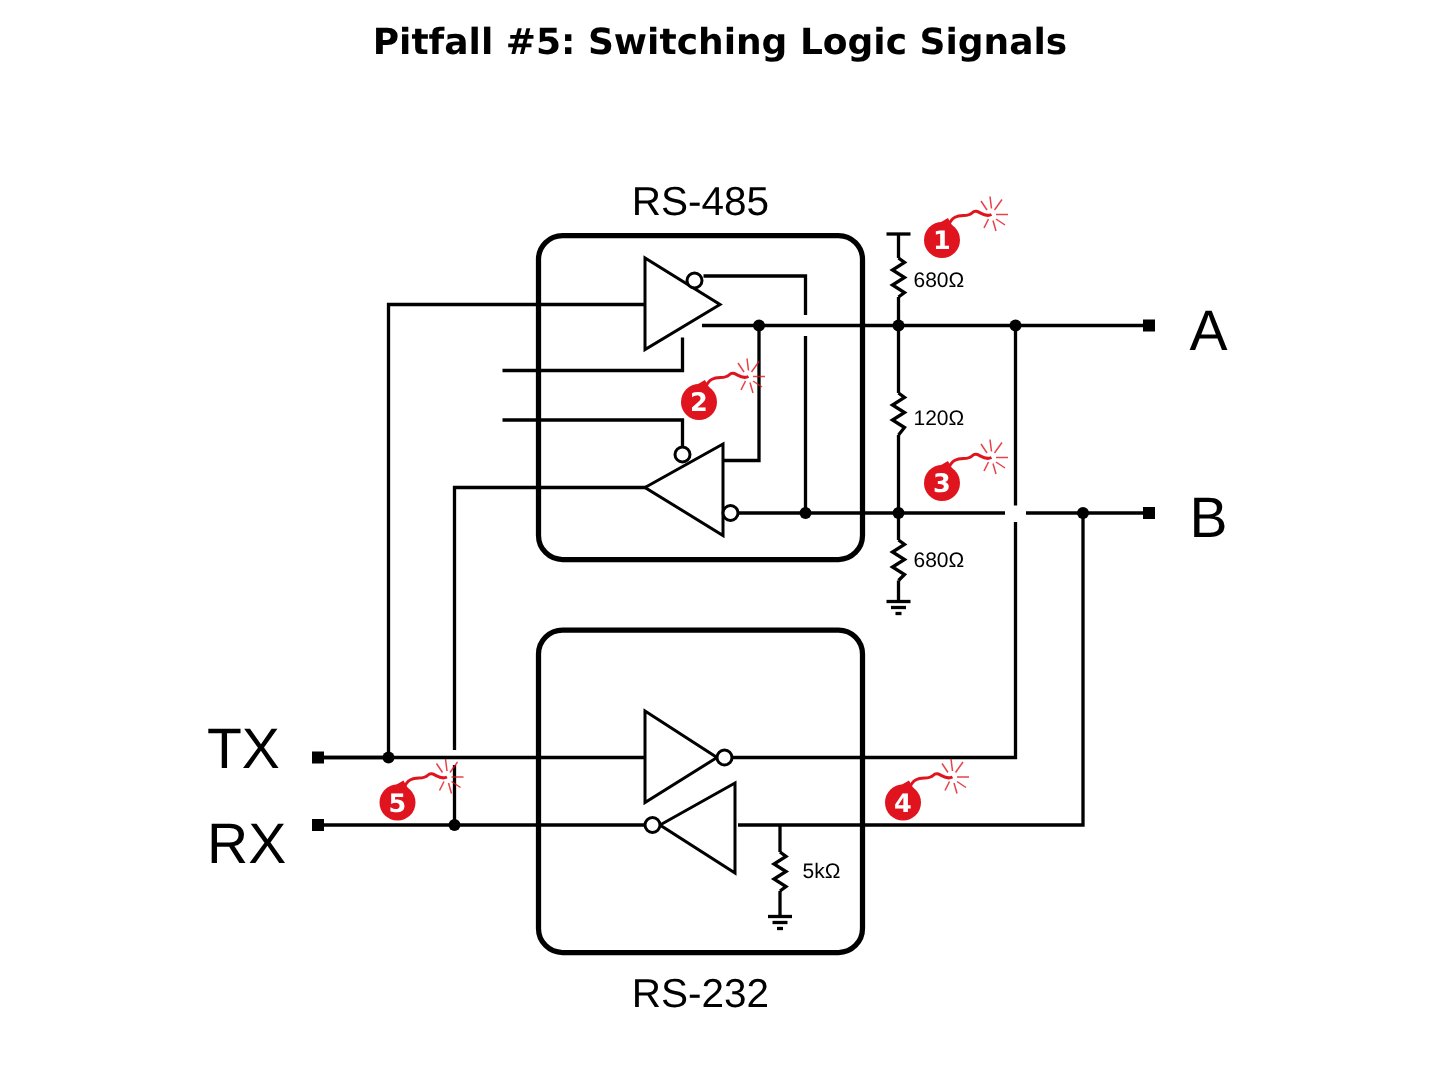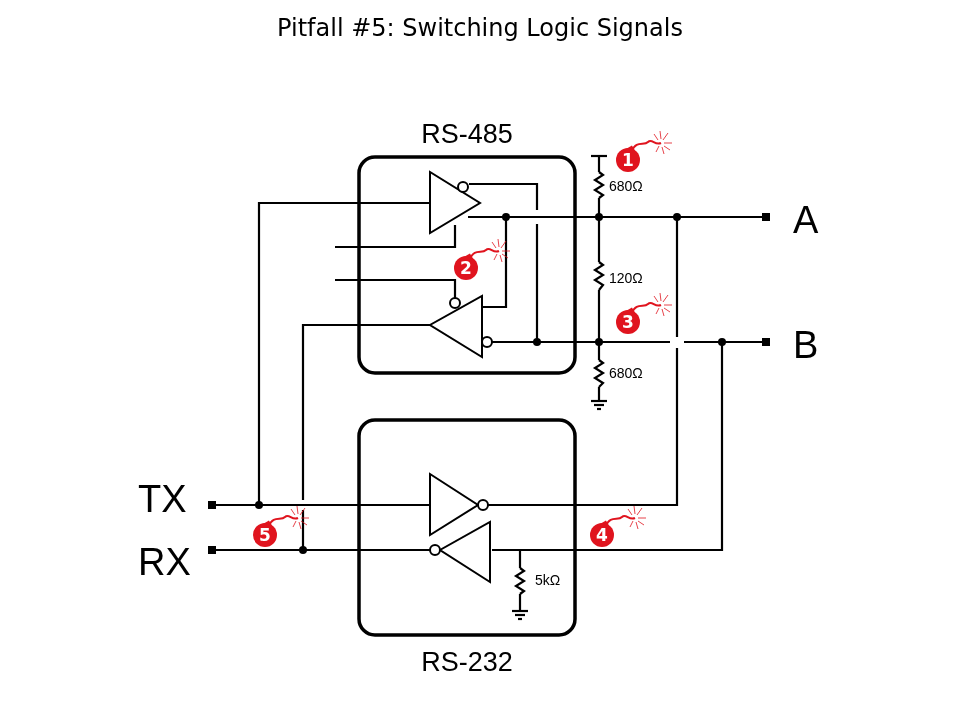--- a/index.html
+++ b/index.html
@@ -1,17 +1,17 @@
 <!DOCTYPE html>
 <html><head>
 <meta charset="utf-8">
 <style>
   html, body { margin:0; padding:0; background:#ffffff; }
   body { width:960px; height:720px; position:relative; overflow:hidden; font-family:"Liberation Sans", sans-serif; }
-  .title { position:absolute; left:0; top:14px; width:960px; text-align:center; font-family:"DejaVu Sans", sans-serif; font-weight:normal; font-size:24px; color:#000; }
+  .title { position:absolute; left:0; top:14px; width:960px; text-align:center; font-family:"DejaVu Sans", sans-serif; font-weight:bold; font-size:24px; color:#000; }
   svg { position:absolute; left:0; top:0; }
   .w { stroke:#000; stroke-width:2.2; fill:none; }
   .box { stroke:#000; stroke-width:3.5; fill:none; }
   .gate { stroke:#000; stroke-width:2; fill:#fff; }
   .dot { fill:#000; }
   .lbl-big { font-family:"Liberation Sans", sans-serif; font-size:27px; fill:#000; }
   .lbl-pin { font-family:"Liberation Sans", sans-serif; font-size:38px; fill:#000; }
   .lbl-r { font-family:"Liberation Sans", sans-serif; font-size:14px; fill:#000; }
   .bomb-num { font-family:"DejaVu Sans", sans-serif; font-weight:bold; font-size:17px; fill:#fff; text-anchor:middle; }
 </style>

